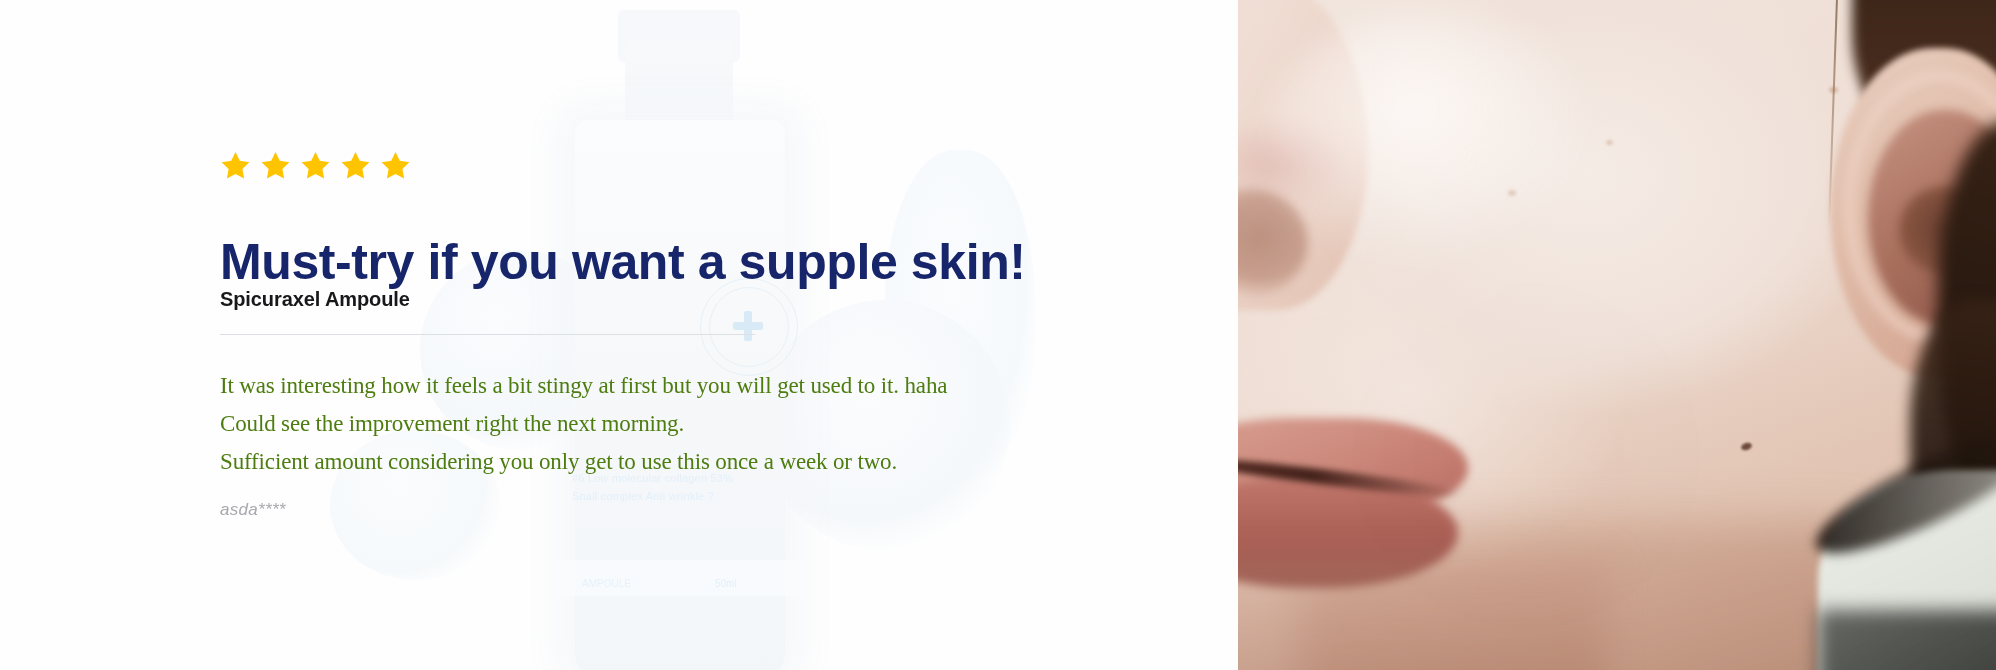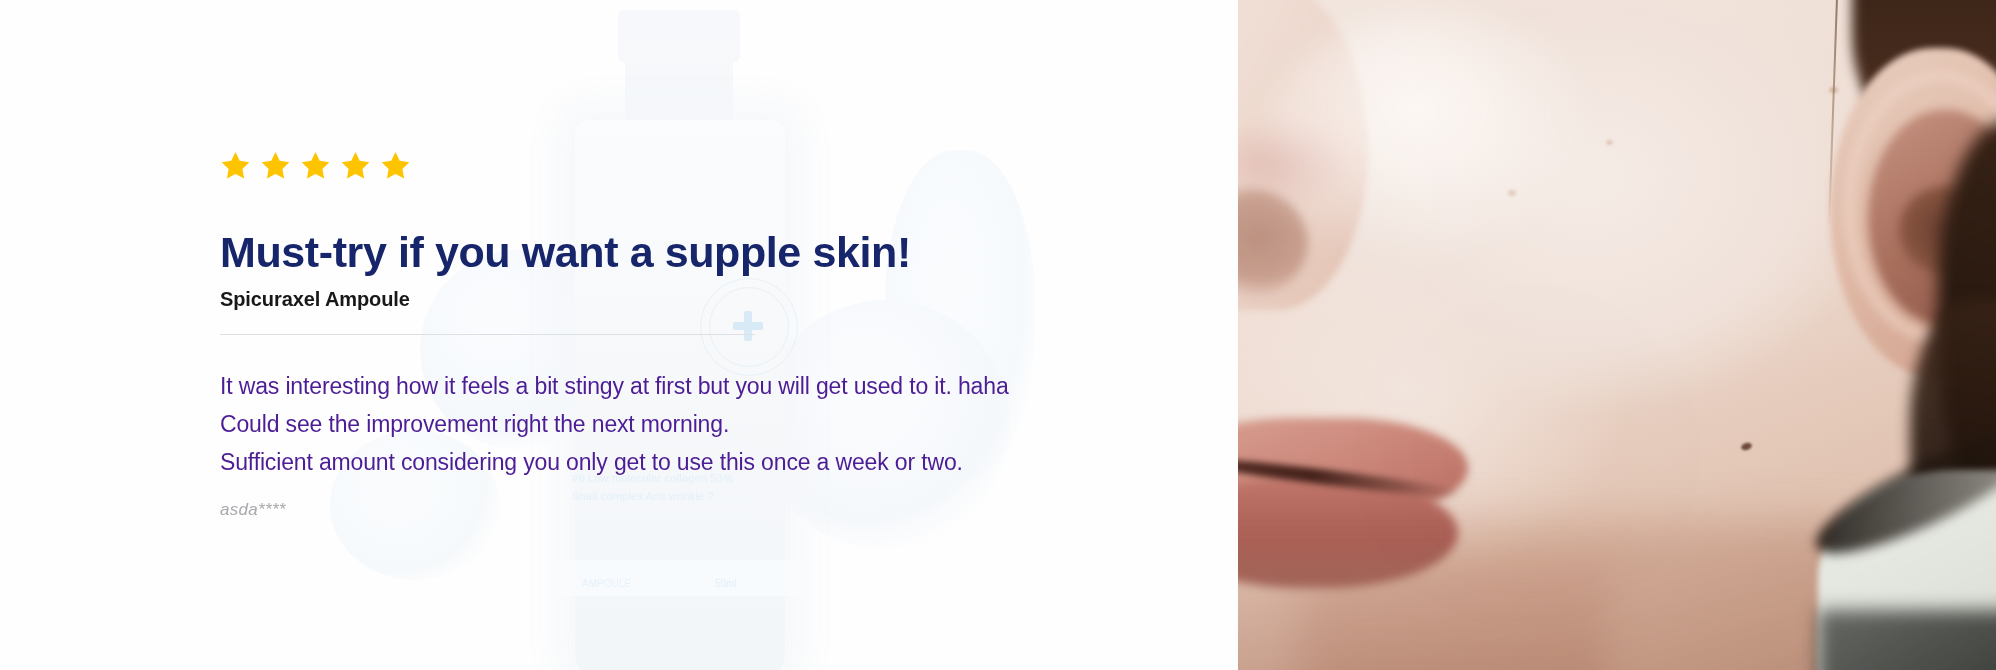--- a/index.html
+++ b/index.html
@@ -93,38 +93,38 @@
   }
 
   
   .content{position:absolute;left:220px;top:0;width:900px;height:670px;}
 
   .stars{position:absolute;left:0;top:150px;display:flex;gap:9px;}
   .star{width:31px;height:30px;display:block;}
 
   .headline{
     position:absolute;left:0;top:198px;width:880px;
-    font-size:43px;font-weight:700;line-height:1.2;
+    font-size:50px;font-weight:700;line-height:1.2;
     color:#17256b;letter-spacing:-.4px;white-space:nowrap;
   }
 
   .product-name{
     position:absolute;left:0;top:288px;
     font-size:20px;font-weight:700;color:#18181a;letter-spacing:-.1px;
   }
 
   .divider{
     position:absolute;left:0;top:334px;width:535px;height:1px;
     background:#dcdfe3;
   }
 
   .body-text{
     position:absolute;left:0;top:367px;width:860px;
-    font-size:23px;line-height:38px;color:#4c1d95;font-weight:400;
-    letter-spacing:-.15px;white-space:pre-line;
+    font-size:23px;line-height:38px;color:#4d7c0f;font-weight:400;
+    letter-spacing:-.15px;white-space:pre-line;font-family:Liberation Serif, serif;
   }
 
   .author{
     position:absolute;left:0;top:500px;
     font-size:17px;color:#a8a8ad;letter-spacing:.3px;font-style:italic;
   }
 
   
   .photo{
     position:absolute;left:1238px;top:0;width:758px;height:670px;

